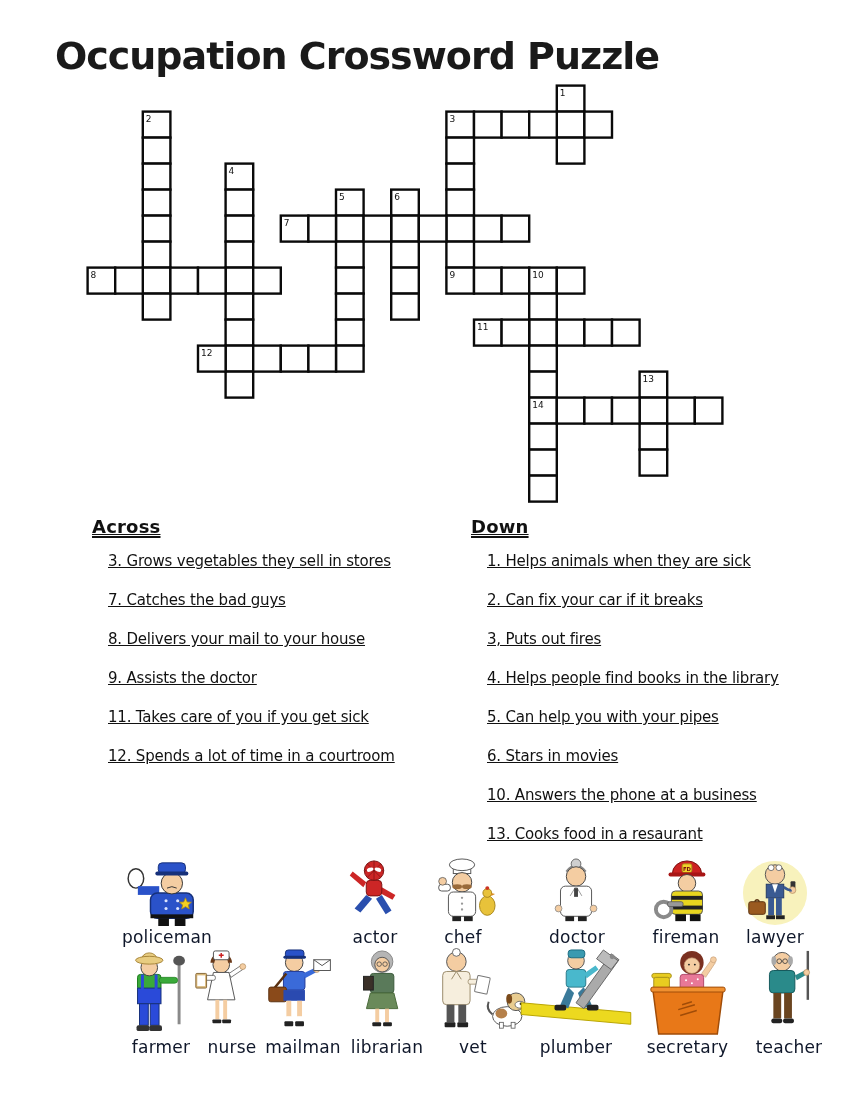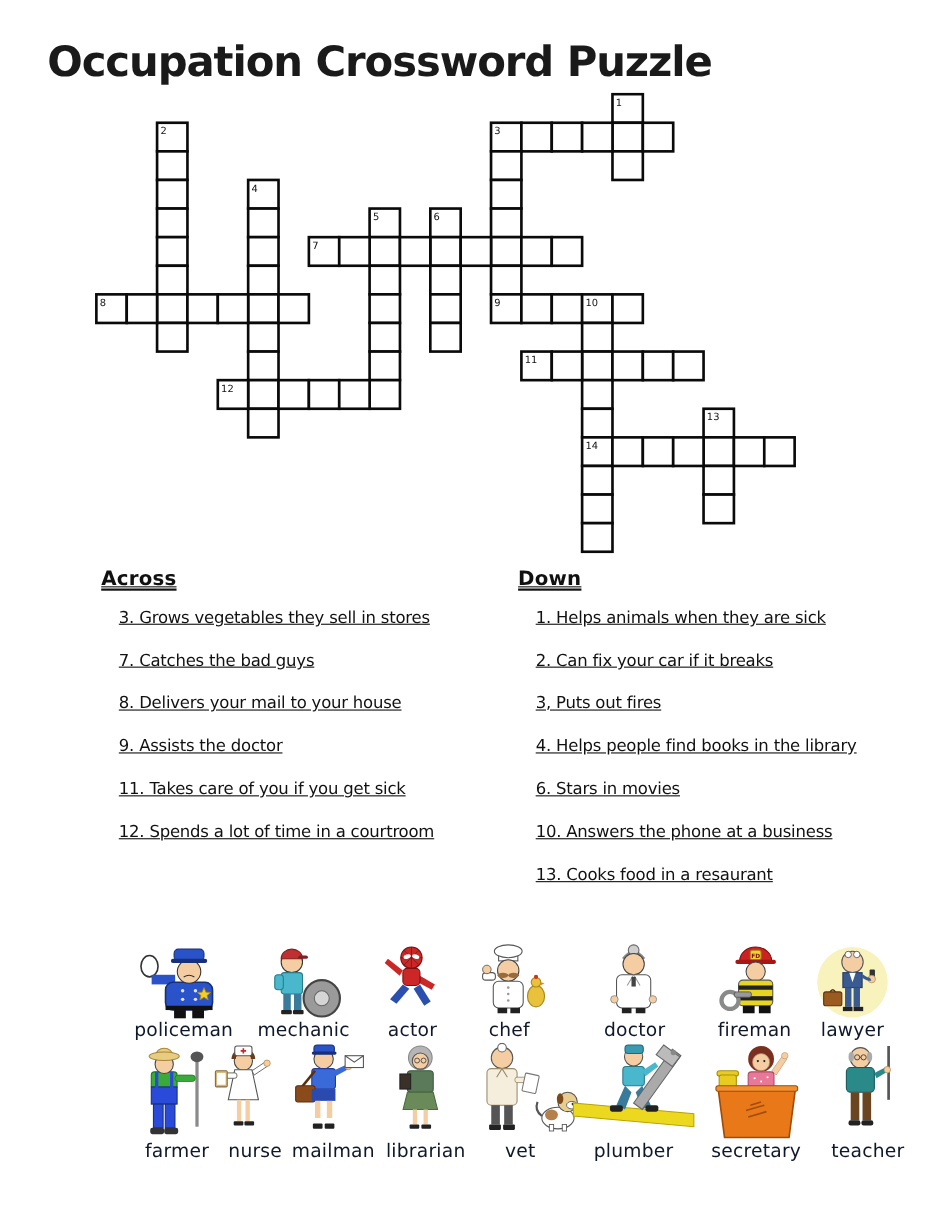--- a/index.html
+++ b/index.html
@@ -2,21 +2,21 @@
 <html><head>
 <meta charset="utf-8">
 <style>
   html,body{margin:0;padding:0;background:#fff;}
   body{width:850px;height:1100px;position:relative;overflow:hidden;
        font-family:"DejaVu Sans","Liberation Sans",sans-serif;color:#111;}
   .page{position:absolute;inset:0;background:#ffffff;}
 
   
   .title{position:absolute;top:34px;left:0;width:690px;text-align:center;
-         font-size:38px;font-weight:600;letter-spacing:-1px;color:#1a1a1a;}
+         font-size:38px;font-weight:600;letter-spacing:-1px;color:#1a1a1a;padding-left:12px;}
 
   
   #grid-svg{position:absolute;left:86px;top:84px;}
 
   
   .clues{position:absolute;width:350px;text-decoration:underline;}
   #across-clues{left:92px;top:516px;}
   #down-clues{left:471px;top:516px;}
   .clue-heading{font-size:18px;font-weight:bold;text-decoration:underline;
                 text-decoration-thickness:2px;text-underline-offset:3px;
@@ -168,20 +168,21 @@
       </ul>
   </div>
 
   <div class="clues" id="down-clues">
     <div class="clue-heading">Down</div>
     <ul class="clue-list">
         <li>1. Helps animals when they are sick</li>
         <li>2. Can fix your car if it breaks</li>
         <li>3, Puts out fires</li>
         <li>4. Helps people find books in the library</li>
+        <li>5. Can help you with your pipes</li>
         <li>6. Stars in movies</li>
         <li>10. Answers the phone at a business</li>
         <li>13. Cooks food in a resaurant</li>
       </ul>
   </div>
 
   <figure class="figure" id="fig-policeman">
     <svg width="90" height="68" viewBox="0 0 90 70">
       <ellipse cx="13" cy="21" rx="8" ry="10" fill="#ffffff" stroke="#333" stroke-width="1.5"></ellipse>
       <rect x="15" y="29" width="22" height="9" fill="#2a52c9"></rect>
@@ -195,36 +196,20 @@
       <circle cx="44" cy="52" r="1.6" fill="#dce4ff"></circle>
         <circle cx="56" cy="52" r="1.6" fill="#dce4ff"></circle>
       <polygon points="64,41 65.8,45.3 70.2,45.5 66.9,48.3 67.9,52.5 64,50.1 60.1,52.5 61.1,48.3 57.8,45.5 62.2,45.3" fill="#f5d022" stroke="#a8861a" stroke-width="0.8"></polygon>
       <rect x="28" y="58" width="44" height="4" fill="#111"></rect>
       <rect x="36" y="62" width="11" height="8" fill="#111"></rect>
       <rect x="53" y="62" width="11" height="8" fill="#111"></rect>
     </svg>
     <figcaption>policeman</figcaption>
   </figure>
 
-  <figure class="figure" id="fig-mechanic">
-    <svg width="90" height="68" viewBox="0 0 90 70">
-      <circle cx="62" cy="51" r="17" fill="#9a9a9a" stroke="#444" stroke-width="2"></circle>
-      <circle cx="62" cy="51" r="7" fill="#d5d5d5" stroke="#666"></circle>
-      <circle cx="34" cy="17" r="10" fill="#f4cda2" stroke="#333"></circle>
-      <path d="M24,14 a10,9 0 0 1 20,0 z" fill="#c03030" stroke="#802020"></path>
-      <rect x="40" y="11" width="9" height="3" rx="1.5" fill="#802020"></rect>
-      <rect x="24" y="27" width="20" height="20" rx="3" fill="#49b8cc" stroke="#2a7a8a"></rect>
-      <rect x="18" y="29" width="8" height="14" rx="3" fill="#49b8cc" stroke="#2a7a8a"></rect>
-      <rect x="26" y="47" width="7" height="15" fill="#3a7a9a"></rect>
-      <rect x="36" y="47" width="7" height="15" fill="#3a7a9a"></rect>
-      <rect x="24" y="62" width="10" height="4" rx="1" fill="#222"></rect>
-      <rect x="35" y="62" width="10" height="4" rx="1" fill="#222"></rect>
-    </svg>
-    <figcaption>mechanic</figcaption>
-  </figure>
 
   <figure class="figure" id="fig-actor">
     <svg width="90" height="68" viewBox="0 0 90 70">
       <polygon points="36,25 22,14 19,18 33,30" fill="#cc2626"></polygon>
       <polygon points="52,30 66,38 63,43 50,36" fill="#cc2626"></polygon>
       <polygon points="36,38 24,52 30,56 42,42" fill="#2a4fae"></polygon>
       <polygon points="52,38 62,54 56,58 46,42" fill="#2a4fae"></polygon>
       <rect x="36" y="23" width="16" height="16" rx="4" fill="#cc2626" stroke="#7a1212"></rect>
       <circle cx="44" cy="13" r="10" fill="#cc2626" stroke="#7a1212"></circle>
       <path d="M44,3 v20 M34,13 h20 M37,6 l14,14 M51,6 l-14,14" stroke="#7a1212" stroke-width="0.7" fill="none"></path>

